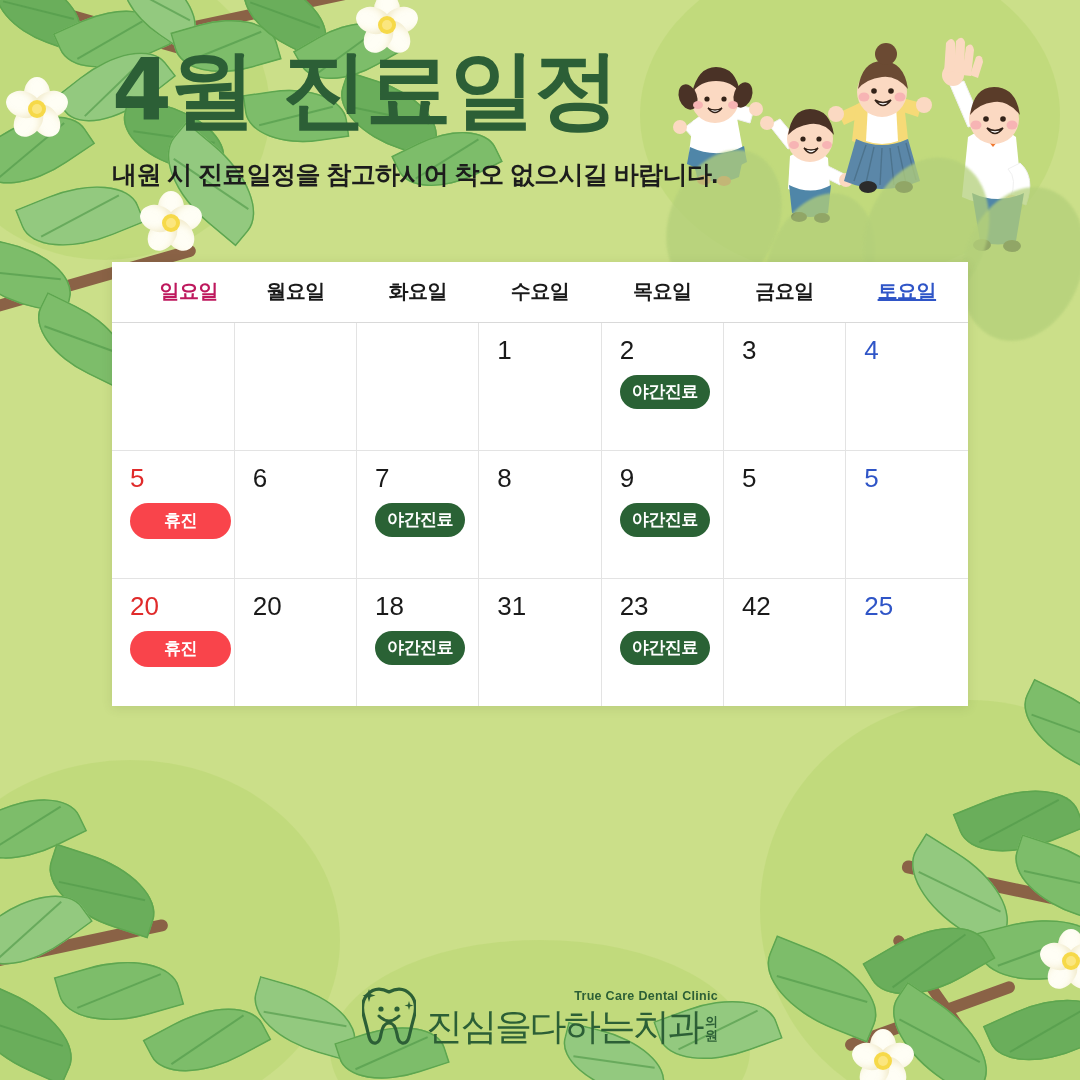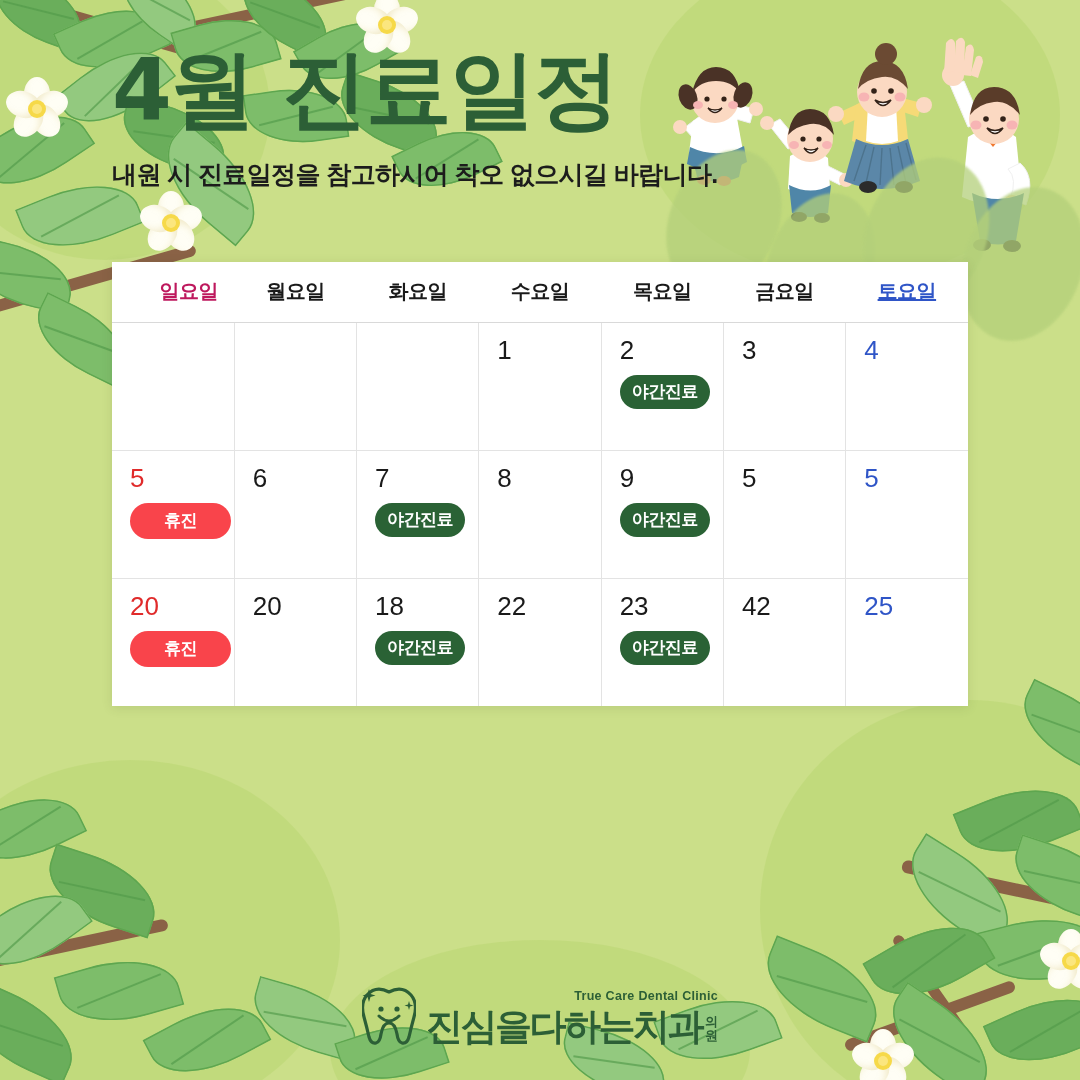--- a/index.html
+++ b/index.html
@@ -114,21 +114,21 @@
     gap: 10px; z-index: 7;
   }
   .tooth { width: 54px; height: 60px; position: relative; }
   .logo-text-wrap { position: relative; display: flex; align-items: flex-end; gap: 3px; }
   .tagline {
     position: absolute; right: 0; top: -19px;
     font-size: 12.5px; font-weight: 600; color: #2c5f36; letter-spacing: .3px;
     white-space: nowrap;
   }
   .logo-main {
-    font-size: 37px; font-weight: 700; color: #2c5f36;
+    font-size: 37px; font-weight: 400; color: #2c5f36;
     letter-spacing: -2.5px; line-height: 1; white-space: nowrap;
   }
   .logo-sub {
     display: flex; flex-direction: column; font-size: 13px; font-weight: 700;
     color: #2c5f36; line-height: 1.12; padding-bottom: 1px;
   }
 </style>
 </head>
 <body>
 
@@ -381,21 +381,21 @@
             <span class="daynum sat">5</span>
           </td>
         </tr>
         <tr>
           <td><span class="daynum sun">20</span><span class="badge closed">휴진</span></td>
           <td>
             <span class="daynum">20</span>
           </td>
           <td><span class="daynum">18</span><span class="badge night">야간진료</span></td>
           <td>
-            <span class="daynum">22</span>
+            <span class="daynum">31</span>
           </td>
           <td><span class="daynum">23</span><span class="badge night">야간진료</span></td>
           <td>
             <span class="daynum">42</span>
           </td>
           <td>
             <span class="daynum sat">25</span>
           </td>
         </tr>
       </tbody>

